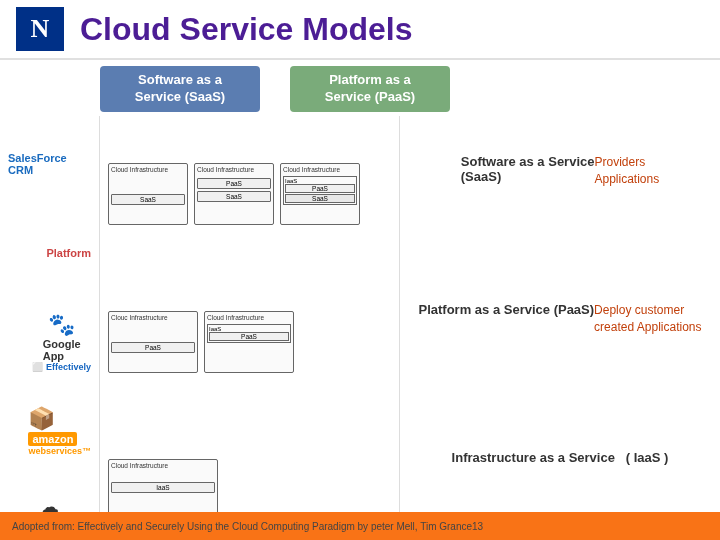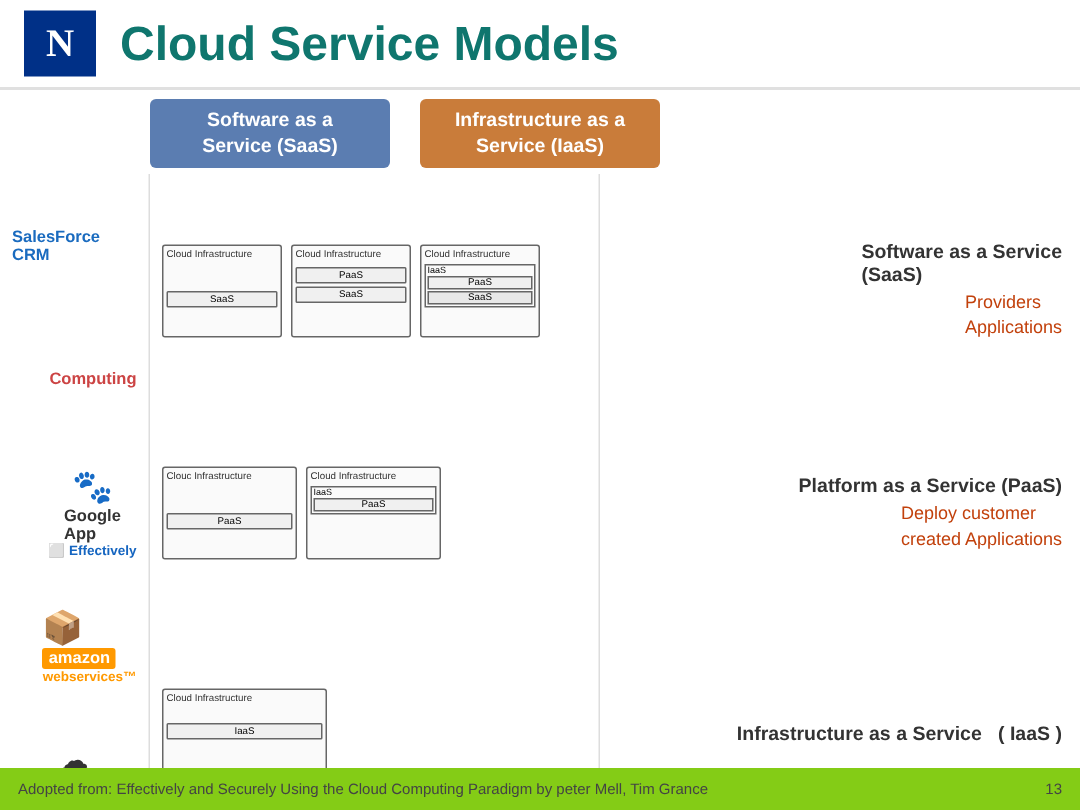--- a/index.html
+++ b/index.html
@@ -33,21 +33,21 @@
     }
     #logo-box span {
       color: #fff;
       font-size: 26px;
       font-weight: bold;
       font-family: serif;
     }
     #page-title {
       font-size: 32px;
       font-weight: bold;
-      color: #0f766e;
+      color: #4c1d95;
     }
 
     
     #col-headers {
       display: flex;
       justify-content: flex-start;
       padding: 6px 0 4px 100px;
       gap: 0;
     }
     .col-header {
@@ -111,47 +111,44 @@
     #descriptions {
       flex: 1;
       display: flex;
       flex-direction: column;
       justify-content: space-around;
       padding: 4px 12px;
     }
     .desc-item {
       height: 80px;
       display: flex;
-      flex-direction: column;
       justify-content: center;
-      align-items: flex-end;
     }
     .desc-title {
       font-size: 13px;
       font-weight: bold;
       color: #333;
       margin-bottom: 3px;
     }
     .desc-sub {
       font-size: 12px;
       color: #c2410c;
       line-height: 1.4;
     }
 
     
     #footer {
       position: absolute;
       bottom: 0;
       left: 0;
       right: 0;
       height: 28px;
-      background: #84cc16;
-      display: flex;
-      align-items: center;
-      justify-content: space-between;
+      background: #f97316;
+      display: flex;
+      align-items: center;
       padding: 0 12px;
       font-size: 10px;
       color: #444;
     }
 
     
     .logo-n {
       color: white;
       font-family: serif;
       font-weight: bold;
@@ -253,31 +250,31 @@
 
 <div id="header">
   <div id="logo-box">
     <span class="logo-n">N</span>
   </div>
   <div id="page-title">Cloud Service Models</div>
 </div>
 
 <div id="col-headers">
   <div class="col-header saas">Software as a<br>Service (SaaS)</div>
-  <div class="col-header iaas">Infrastructure as a<br>Service (IaaS)</div>
+  <div class="col-header paas" style="margin-left:30px;">Platform as a<br>Service (PaaS)</div>
 </div>
 
 <div id="main">
 
   <div id="sidebar">
     <div class="sidebar-item">
       <span class="salesforce-text">SalesForce CRM</span>
     </div>
     <div class="sidebar-item">
-      <span class="lotuslive-text">Computing</span>
+      <span class="lotuslive-text">Platform</span>
     </div>
     <div class="sidebar-item">
       <div class="google-logo">
         <span class="g-icon">🐾</span>
         <span class="g-text">Google<br>App</span>
         <span class="windows-azure">⬜ Effectively</span>
       </div>
     </div>
     <div class="sidebar-item">
       <div class="amazon-logo">

